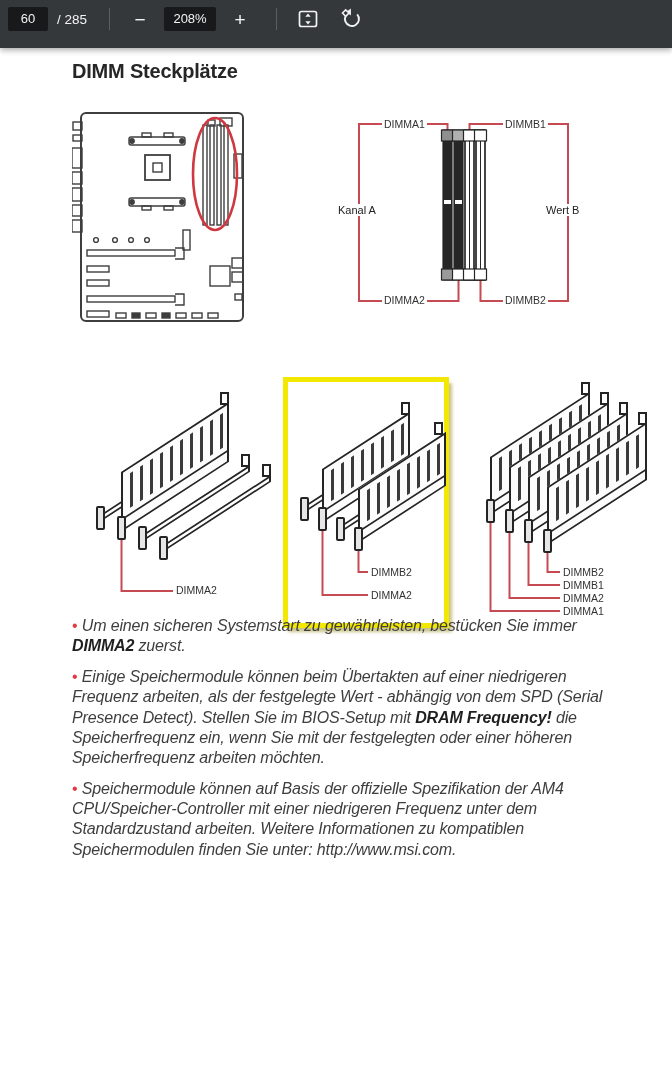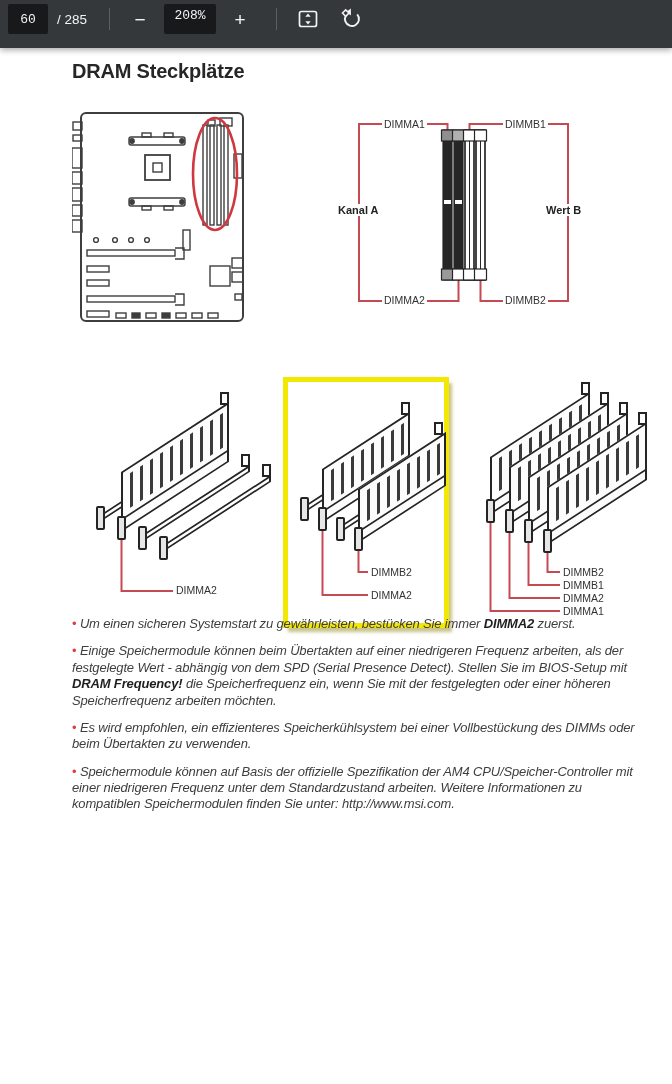--- a/index.html
+++ b/index.html
@@ -11,22 +11,22 @@
   .toolbar{
     position:absolute;left:0;top:0;width:672px;height:48px;
     background:var(--toolbar-bg,#35383b);
     display:flex;align-items:center;
     padding:2px 8px 12px 8px;box-sizing:border-box;
     box-shadow:0 2px 6px rgba(0,0,0,.35);
     z-index:10;
   }
   .tb-box{
     background:#17191a;color:#f1f3f4;border:none;border-radius:2px;
-    font-family:Liberation Mono, monospace;font-size:13px;text-align:center;
-    height:30px;line-height:24px;padding:0 4px;box-sizing:border-box;
+    font-family:Liberation Sans, sans-serif;font-size:13px;text-align:center;
+    height:24px;line-height:24px;padding:0 4px;box-sizing:border-box;
   }
   .page-input{width:40px;}
   .zoom-box{width:52px;margin:0 10px;}
   .tb-text{color:#f1f3f4;font-size:13.5px;margin-left:9px;}
   .tb-sep{width:1px;height:22px;background:#5b5f62;margin:0 16px 0 22px;}
   .tb-btn{
     background:transparent;border:none;color:#f1f3f4;font-size:19px;line-height:19px;
     width:28px;height:28px;padding:0;cursor:pointer;font-family:"Liberation Sans",sans-serif;
   }
   .tb-icon-btn{
@@ -41,21 +41,21 @@
     font-size:20px;font-weight:bold;color:#262626;letter-spacing:-.2px;
   }
   .mobo{position:absolute;left:72px;top:62px;width:180px;height:218px;}
   
   .chan{position:absolute;left:330px;top:66px;width:290px;height:200px;}
   .chan svg{position:absolute;left:0;top:0;}
   .chan-label{
     position:absolute;font-size:10.5px;color:#333;background:#fff;
     padding:0 2px;white-space:nowrap;
   }
-  .chan-label.bold{font-weight:bold;font-size:11px;color:#222;}
+  .chan-label.bold{font-weight:normal;font-size:11px;color:#222;}
   
   .iso{position:absolute;}
   .iso .callouts{position:absolute;left:0;top:0;width:100%;height:100%;}
   .callouts path{fill:none;stroke:var(--callout-red,#c64a52);stroke-width:2;}
   .rail,.mod,.bump,.clip{
     position:absolute;box-sizing:border-box;border:2px solid #242424;background:#fff;
   }
   .rail{height:7px;transform:skewY(-33deg);transform-origin:left bottom;}
   .mod{
     transform:skewY(-33deg);transform-origin:left bottom;
@@ -78,21 +78,21 @@
   .hlbox .iso{left:0;top:0;}
   
   .warning{position:absolute;left:72px;top:568px;width:572px;}
   .warn-head{display:flex;align-items:center;margin-bottom:10px;}
   .warn-head svg{flex:0 0 auto;}
   .warn-title{
     margin:0 0 0 9px;font-size:17px;font-weight:bold;font-style:italic;
     color:var(--accent-red,#e23b41);
   }
   .warning p.bullet{
-    margin:0 8px 11px 0;font-size:13px;line-height:1.26;font-style:italic;
+    margin:0 8px 11px 0;font-size:16px;line-height:1.26;font-style:italic;
     color:#3e3e3e;letter-spacing:-.15px;
   }
   .warning p.bullet .dot{color:var(--accent-red,#e23b41);font-style:normal;}
   .warning p.bullet b{color:#1f1f1f;}
 </style>
 </head>
 <body>
 
 <div class="toolbar">
   <input class="tb-box page-input" value="60" style="">
@@ -113,21 +113,21 @@
     <svg width="24" height="24" viewBox="0 0 24 24">
       <path d="M10.4,5.2 A7,7 0 1 0 17.2,7.4" fill="none" stroke="#f1f3f4" stroke-width="1.9"></path>
       <path d="M10.9,1.6 v7 l-4.8,-3.5 z" fill="#f1f3f4"></path>
       <rect x="3.4" y="3.8" width="4.6" height="4.6" transform="rotate(45 5.7 6.1)" fill="#35383b" stroke="#f1f3f4" stroke-width="1.5"></rect>
     </svg>
   </button>
 </div>
 
 <div class="page">
 
-  <h1 class="doc-title">DRAM Steckplätze</h1>
+  <h1 class="doc-title">DIMM Steckplätze</h1>
 
   <svg class="mobo" viewBox="0 0 180 218">
     <g fill="none" stroke="#3e3e3e" stroke-width="1.4">
       <rect x="9" y="3" width="162" height="208" rx="5" stroke-width="2"></rect>
       <rect x="1" y="12" width="9" height="8"></rect>
         <rect x="1" y="25" width="9" height="6"></rect>
       <rect x="0" y="38" width="10" height="20"></rect>
         <rect x="0" y="62" width="10" height="12"></rect>
       <rect x="0" y="78" width="10" height="13"></rect>
         <rect x="0" y="95" width="10" height="11"></rect>
@@ -275,18 +275,17 @@
     <span class="iso-label" style="left:85px;top:188px">DIMMB2</span>
     <span class="iso-label" style="left:85px;top:201px">DIMMB1</span>
     <span class="iso-label" style="left:85px;top:214px">DIMMA2</span>
     <span class="iso-label" style="left:85px;top:227px">DIMMA1</span>
   </div>
 
   <div class="warning">
     <div>
         <p class="bullet"><span class="dot">•</span> <span>Um einen sicheren Systemstart zu gewährleisten, bestücken Sie immer </span><b>DIMMA2</b><span> zuerst.</span></p>
         <p class="bullet"><span class="dot">•</span> <span>Einige Speichermodule können beim Übertakten auf einer niedrigeren Frequenz arbeiten, als der festgelegte Wert - abhängig von dem SPD (Serial Presence Detect). Stellen Sie im BIOS-Setup mit </span><b>DRAM Frequency!</b><span> die Speicherfrequenz ein, wenn Sie mit der festgelegten oder einer höheren Speicherfrequenz arbeiten möchten.</span></p>
-        <p class="bullet"><span class="dot">•</span> <span>Es wird empfohlen, ein effizienteres Speicherkühlsystem bei einer Vollbestückung des DIMMs oder beim Übertakten zu verwenden.</span></p>
         <p class="bullet"><span class="dot">•</span> <span>Speichermodule können auf Basis der offizielle Spezifikation der AM4 CPU/Speicher-Controller mit einer niedrigeren Frequenz unter dem Standardzustand arbeiten. Weitere Informationen zu kompatiblen Speichermodulen finden Sie unter: http://www.msi.com.</span></p>
       </div>
   </div>
 
 </div>
 
 </body></html>

